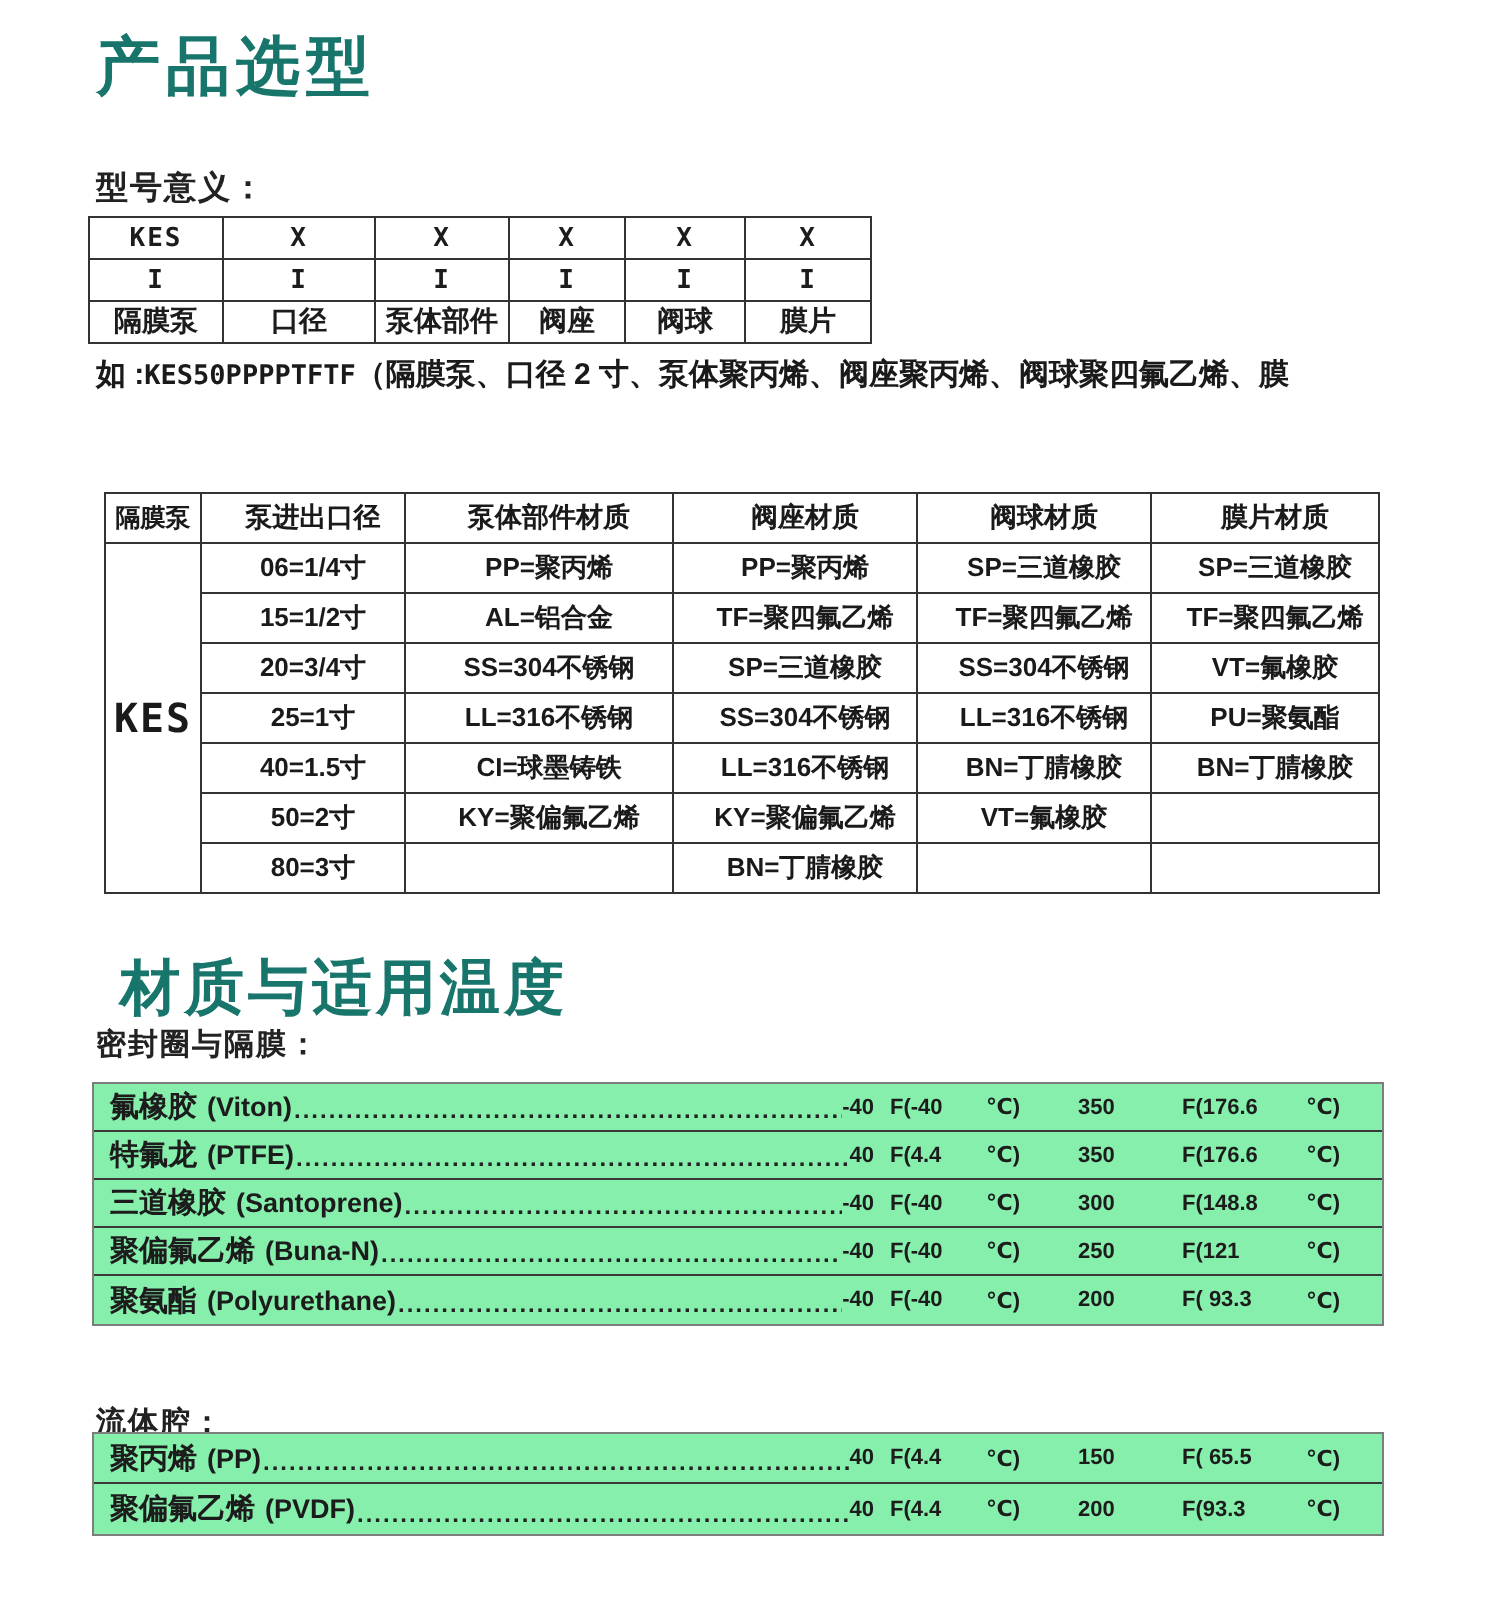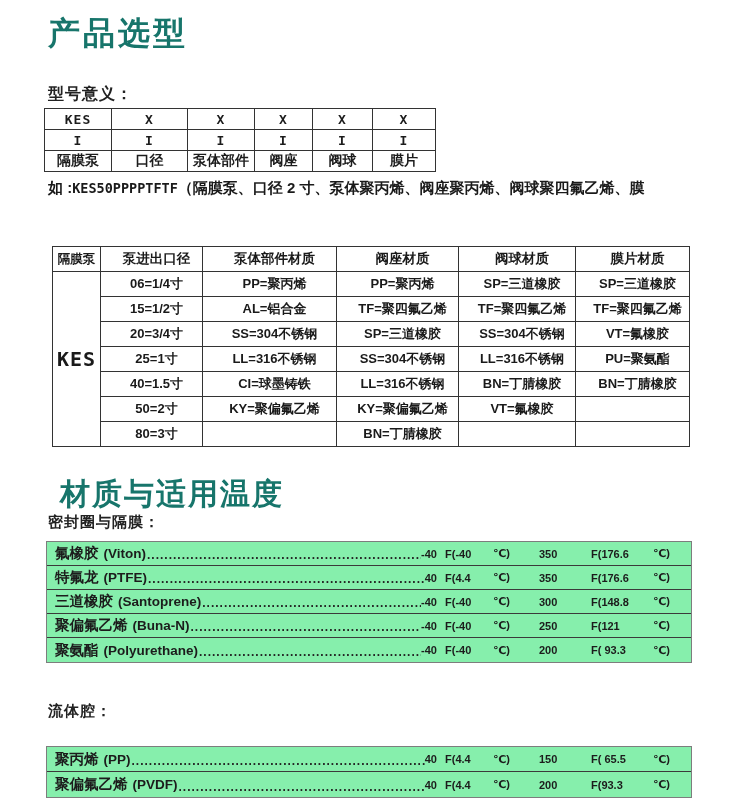--- a/index.html
+++ b/index.html
@@ -40,21 +40,21 @@
              text-align:center; font-size:13px; font-weight:600; color:#1a1a1a; }
   table.t2 th { font-size:13.5px; font-weight:700; }
   table.t2 th.first { text-align:center; padding:0; font-size:12.5px; }
   table.t2 td.kes { text-align:center; padding:0; vertical-align:middle;
                     font-size:20px; font-weight:600; letter-spacing:1px;
                     font-family:"DejaVu Sans Mono","Liberation Mono",monospace; }
 
   
   .ttab { position:absolute; left:46px; width:646px; border:1px solid #7d7d7d; background:#86efac; }
   #seal-table  { top:541px; }
-  #fluid-table { top:746px; }
+  #fluid-table { top:716px; }
   .trow { display:flex; align-items:center; height:24px; padding:0 8px;
           border-bottom:1px solid #3a3a3a; font-weight:600; white-space:nowrap; }
   #fluid-table .trow { height:25px; }
   .trow:last-child { border-bottom:none; }
   .trow .nm { font-size:14.5px; font-weight:700; }
   .trow .en { font-size:13.5px; margin-left:5px; }
   .trow .dots { flex:1; overflow:hidden; font-size:12px; letter-spacing:1px;
                 color:#222; margin:0 0 3px 1px; align-self:flex-end; }
   .trow .v  { font-size:11px; }
   .trow .minf { width:48px; margin-left:8px; }

